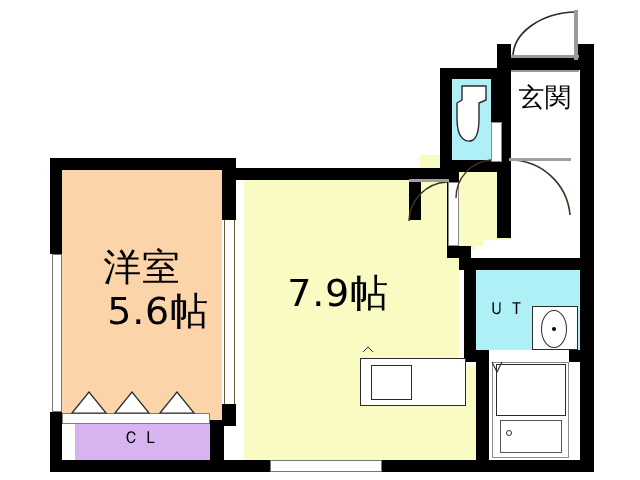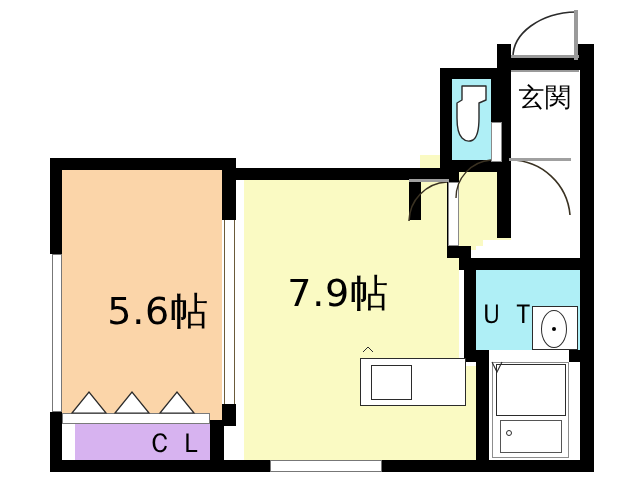--- a/index.html
+++ b/index.html
@@ -28,21 +28,21 @@
     position: absolute;
     color: #000000;
     text-align: center;
     line-height: 1.02;
     letter-spacing: 0.02em;
     white-space: nowrap;
     font-weight: 500;
   }
   .label-big { font-size: 38px; }
   .label-med { font-size: 26px; }
-  .label-small { font-size: 27px; letter-spacing: 0.18em; text-align: right; }
+  .label-small { font-size: 17px; letter-spacing: 0.18em; }
   .fixture {
     position: absolute;
     border: 1.3px solid #3a3a3a;
     background: #ffffff;
     box-sizing: border-box;
   }
   .oval {
     position: absolute;
     border: 1.3px solid #2c2c2c;
     border-radius: 50%;
@@ -205,20 +205,21 @@
 
     <g>
       <path d="M 363 352 L 368 347 L 373 352" fill="none" stroke="#2b2b2b" stroke-width="1"></path>
     </g>
 
     <g>
       <path d="M 492 362 L 497 372 L 502 362" fill="none" stroke="#2b2b2b" stroke-width="1.1"></path>
     </g>
   </svg>
 
+  <div class="label label-big" style="left:62px; top:248px; width:160px;">洋室</div>
   <div class="label label-big" style="left:62px; top:292px; width:192px;">5.6帖</div>
 
   <div class="label label-big" style="left:244px; top:274px; width:188px;">7.9帖</div>
 
   <div class="label label-med" style="left:511px; top:84px; width:68px;">玄関</div>
 
   <div class="label label-small" style="left:75px; top:429px; width:135px;">ＣＬ</div>
 
   <div class="label label-small" style="left:478px; top:300px; width:60px;">ＵＴ</div>
 

